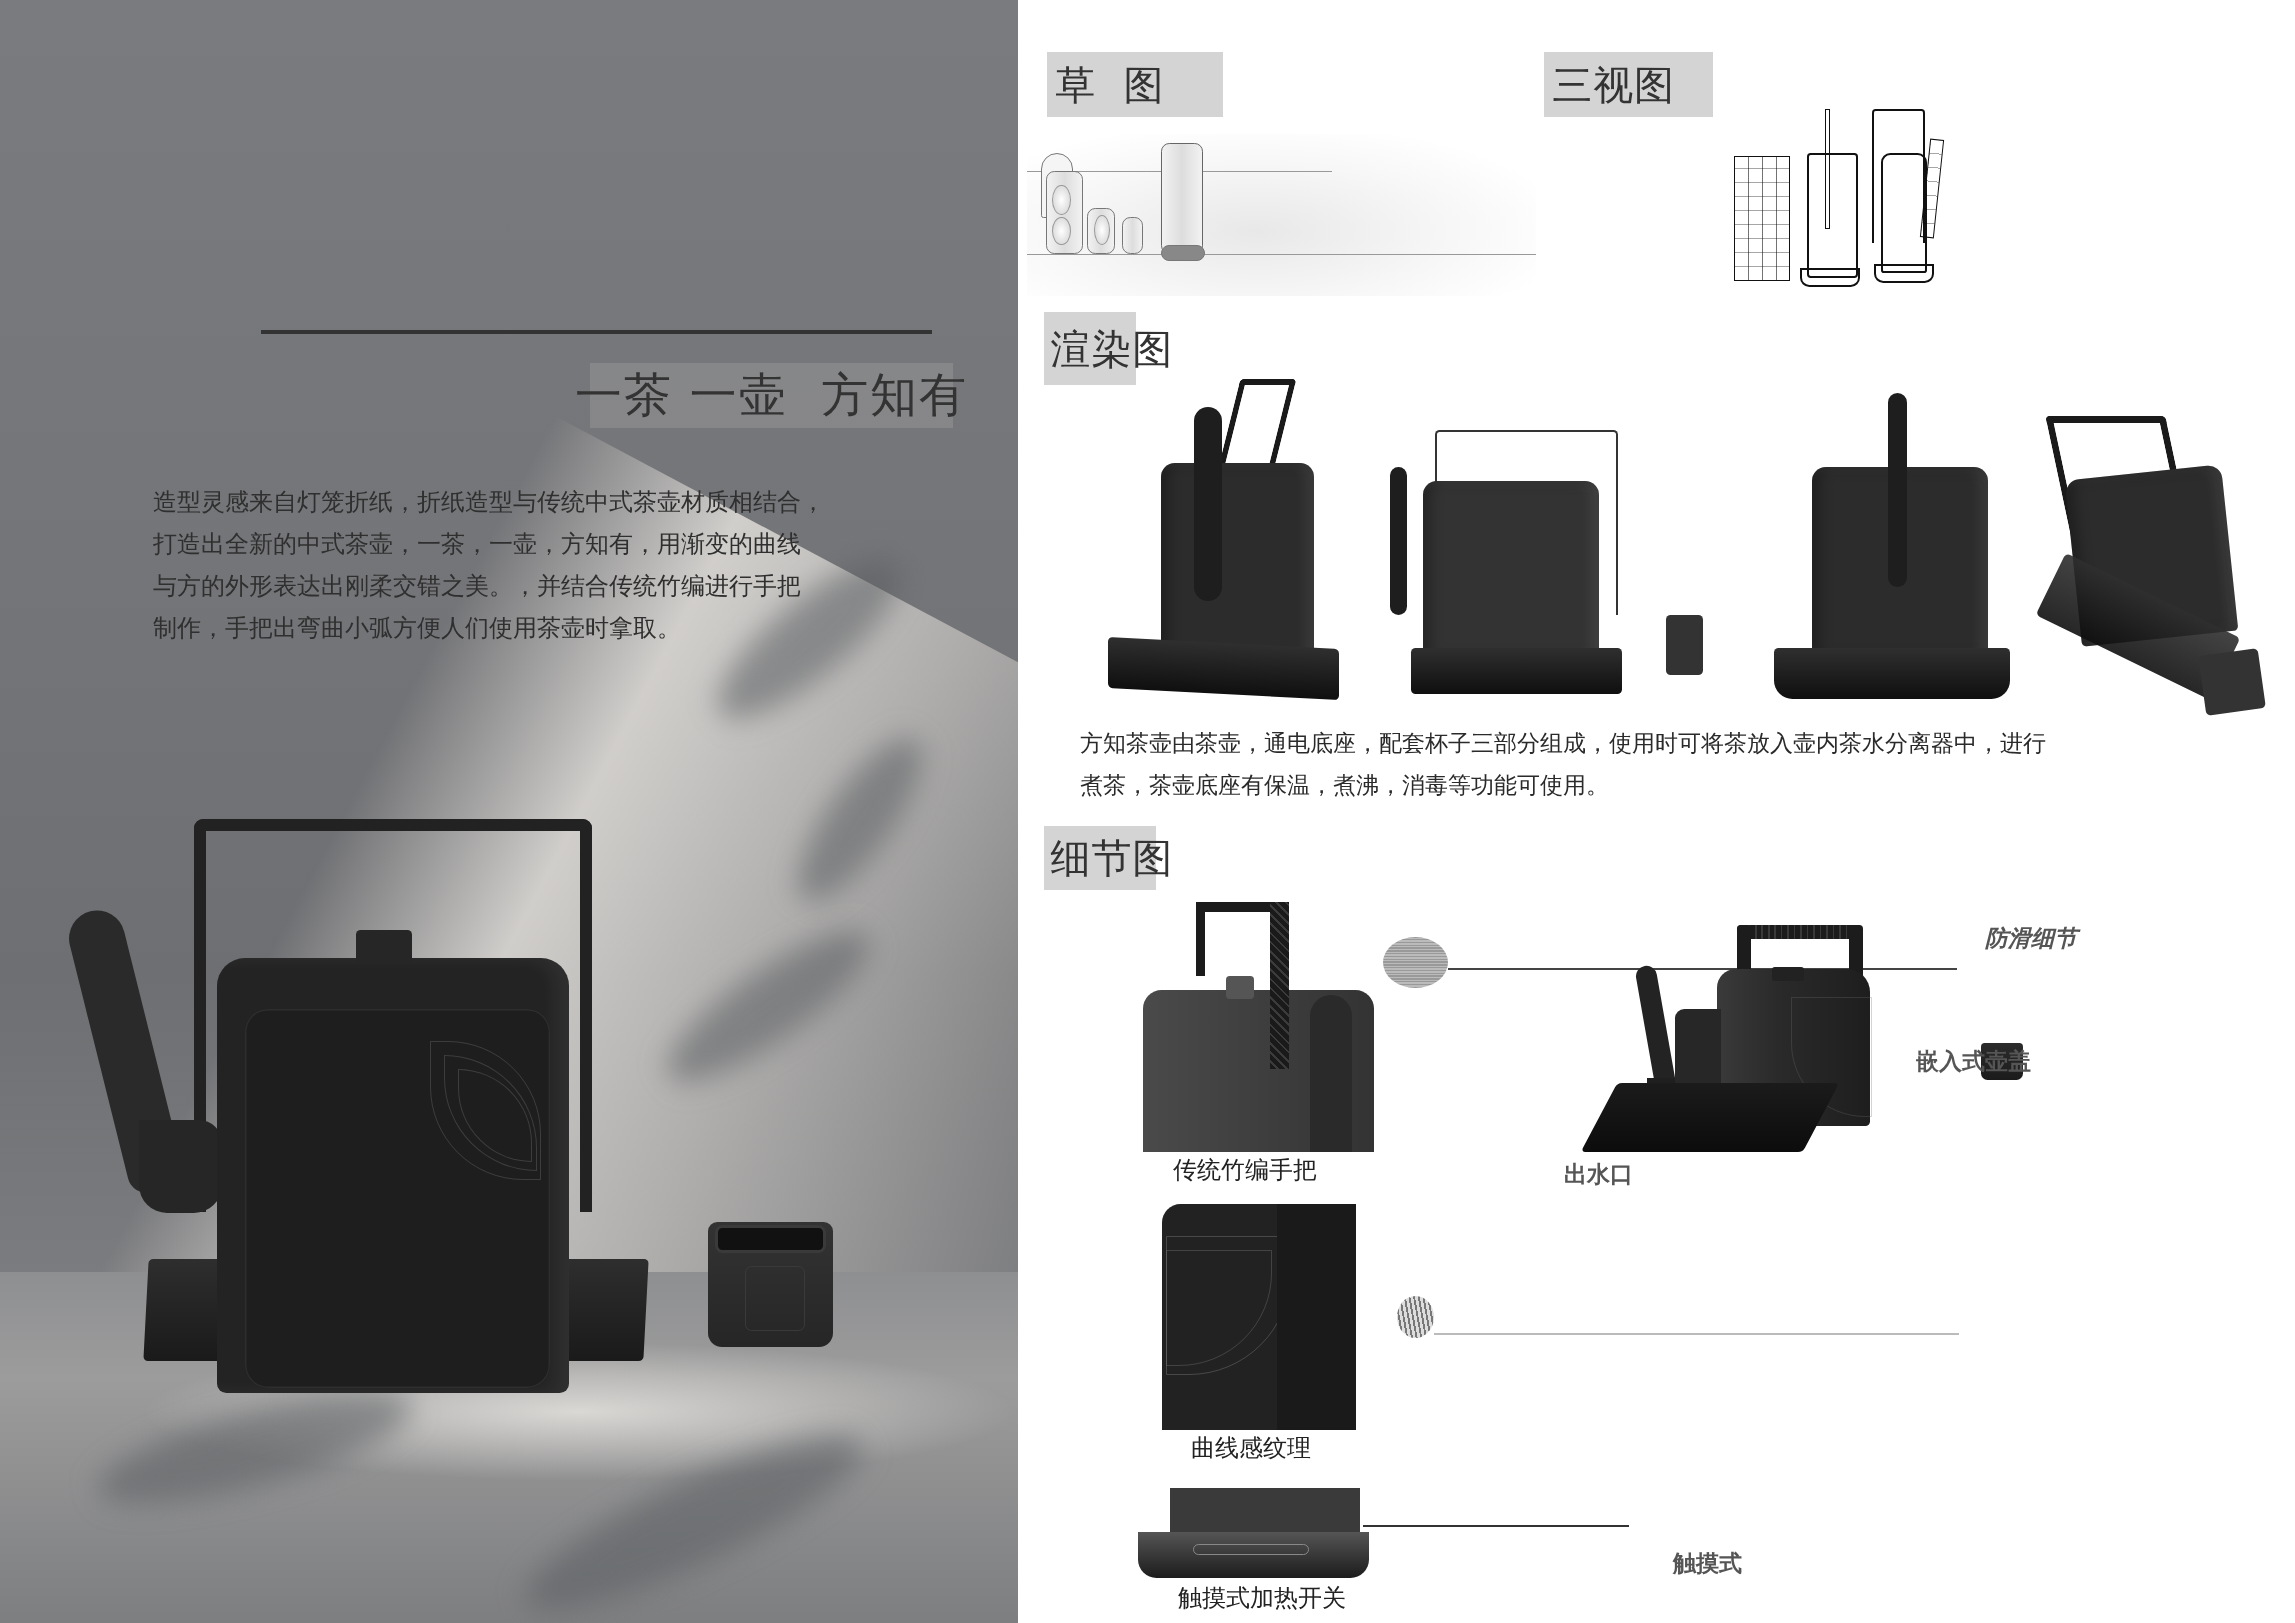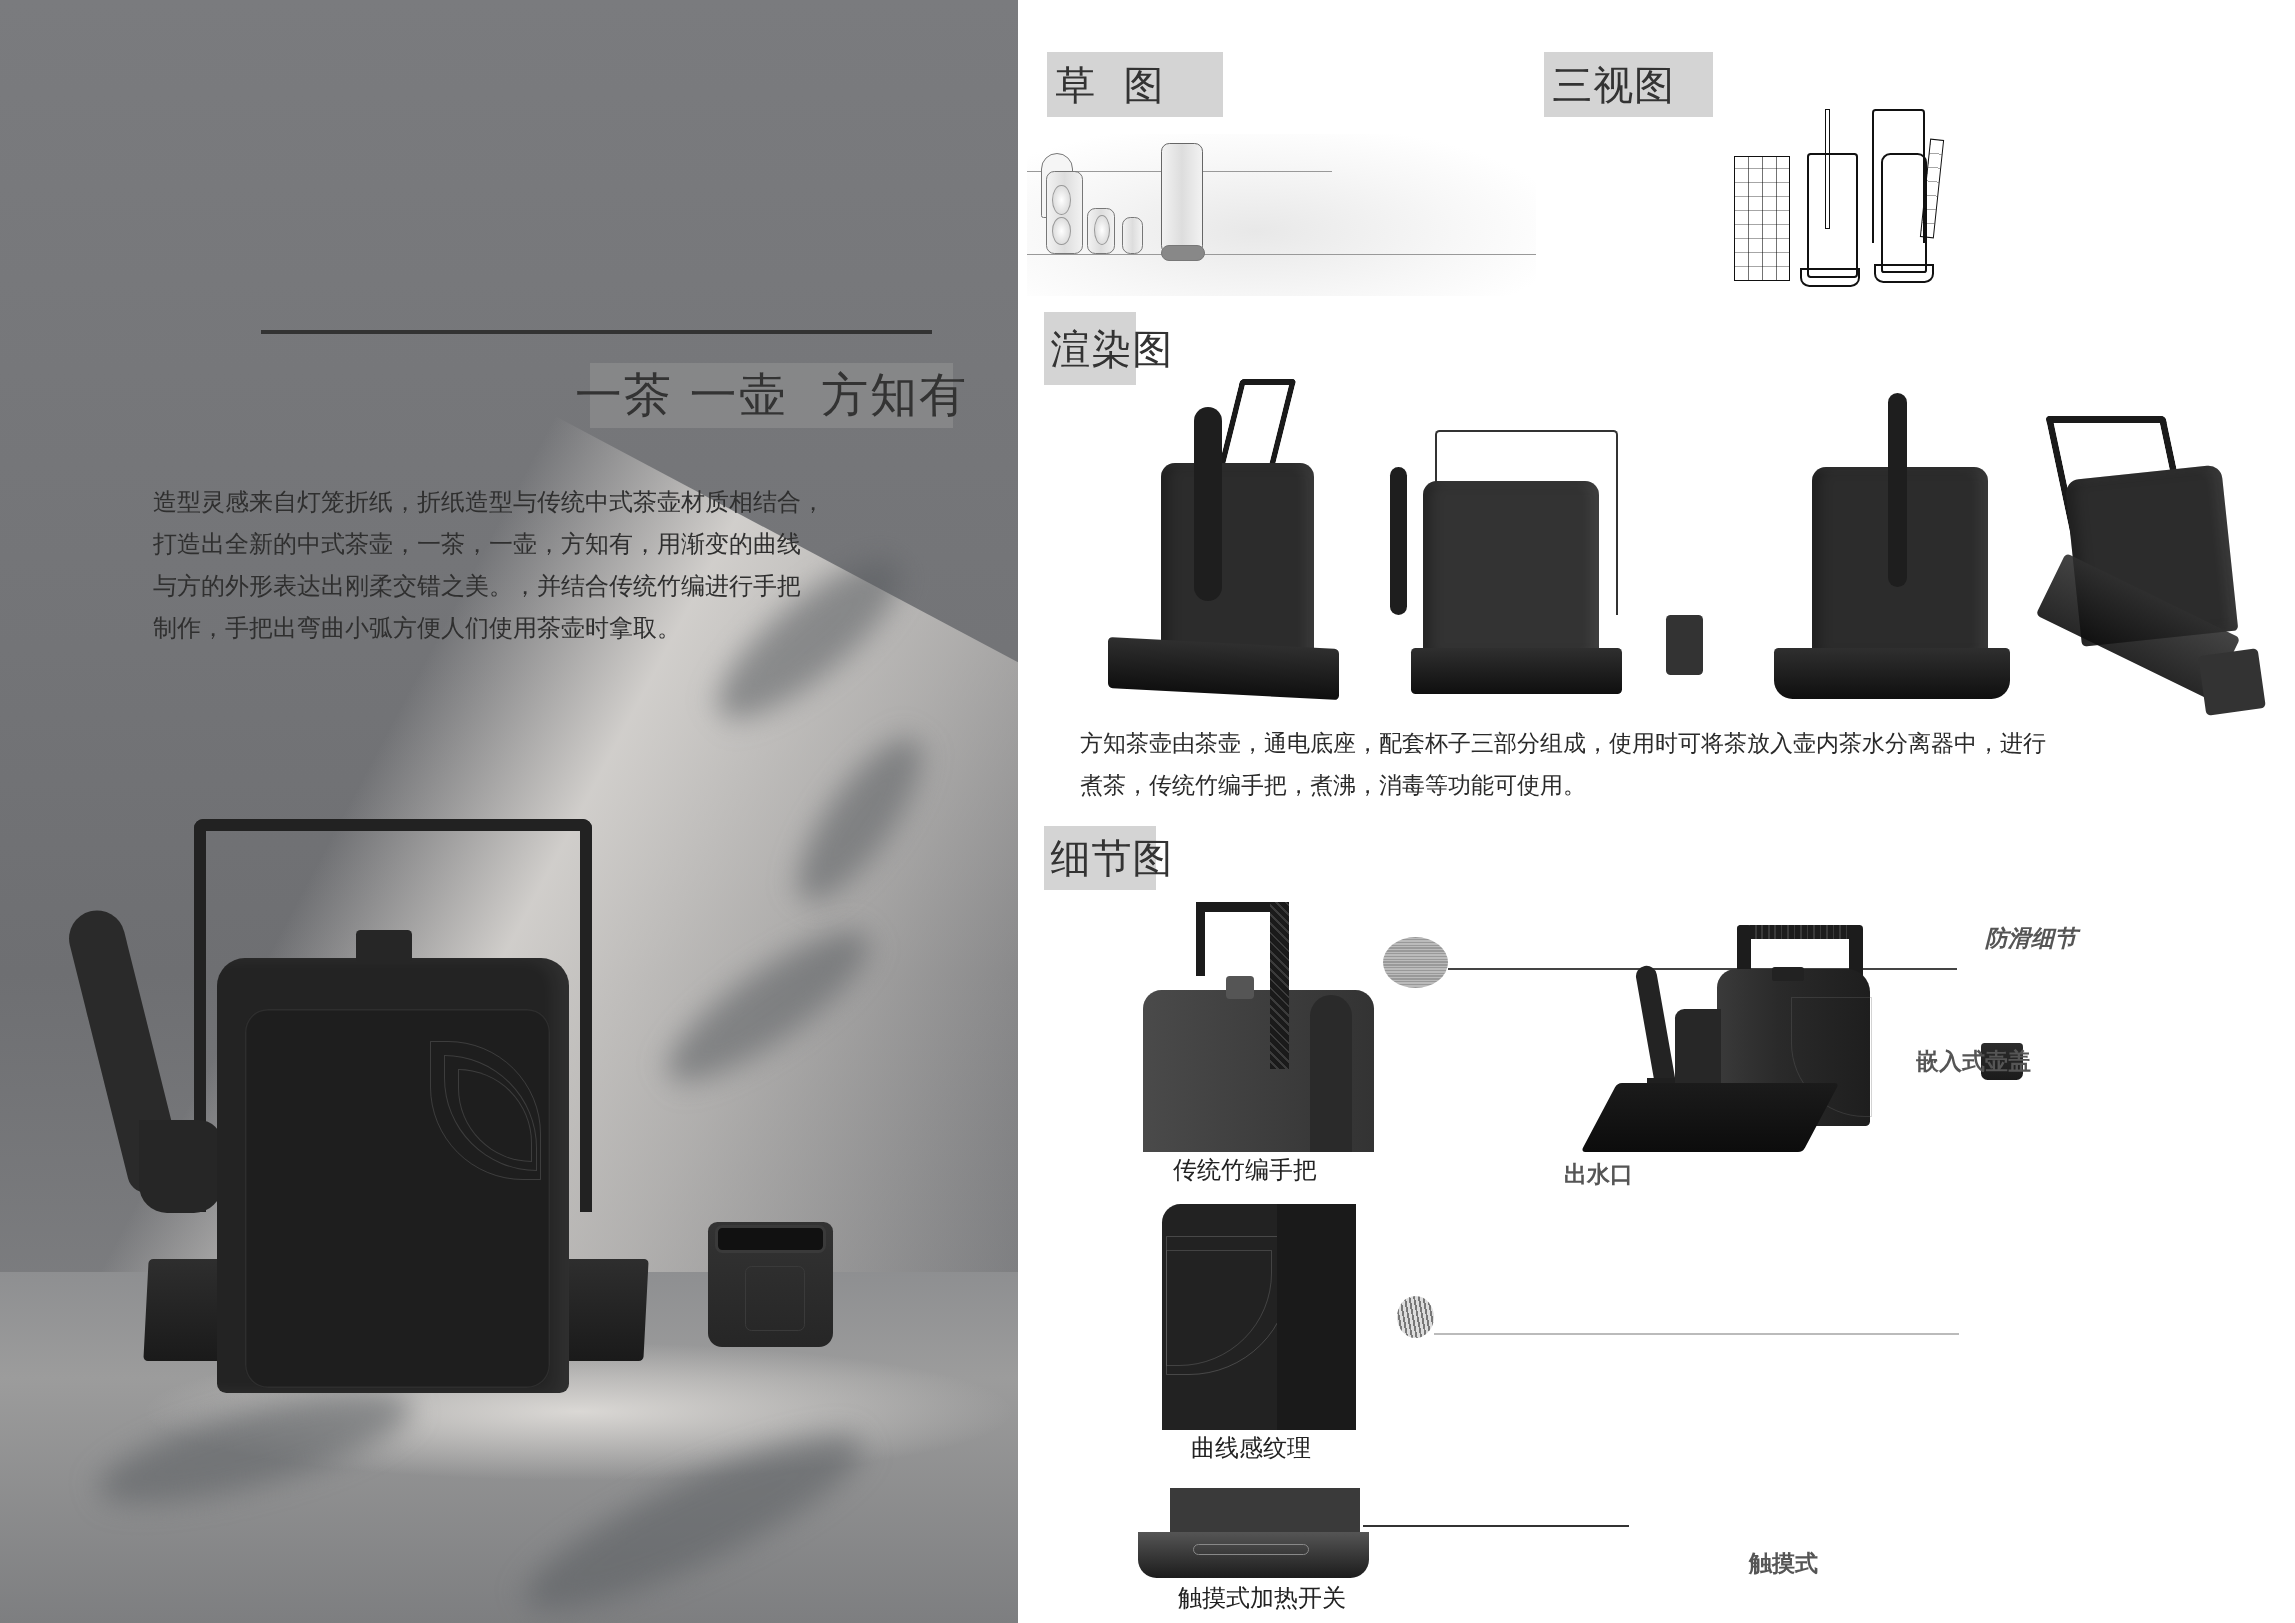--- a/index.html
+++ b/index.html
@@ -187,21 +187,21 @@
   <div class="rend-base" style="left:1774px;top:648px;width:236px;height:51px;border-radius:4.6px 4.6px 18.5px 18.5px;"></div>
 
   <div class="rend-handle" style="left:2064px;top:416px;width:120px;height:176px;transform:skewX(12deg);border-width:7.4px;"></div>
   <div class="rend" style="left:2073px;top:472px;width:157px;height:167px;transform:rotate(-6deg);"></div>
   <div class="rend-base" style="left:2041px;top:592px;width:194px;height:69px;transform:rotate(26deg);opacity:0.9;"></div>
   <div class="rend-cup" style="left:2202px;top:652px;width:60px;height:60px;transform:rotate(-8deg);"></div>
 </div>
 
 <div class="desc">
   <div>方知茶壶由茶壶，通电底座，配套杯子三部分组成，使用时可将茶放入壶内茶水分离器中，进行</div>
-  <div>煮茶，传统竹编手把，煮沸，消毒等功能可使用。</div>
+  <div>煮茶，茶壶底座有保温，煮沸，消毒等功能可使用。</div>
 </div>
 
 <div class="detail-img" style="left:1143px;top:893px;width:259px;height:259px;">
   <div style="position:absolute;left:0;top:97px;width:231px;height:162px;background:linear-gradient(90deg,#4a4a4a,#333);border-radius:18.5px 18.5px 0 0;"></div>
   <div style="position:absolute;left:53px;top:9.3px;width:93px;height:9.3px;background:#1b1b1b;"></div>
   <div style="position:absolute;left:53px;top:9.3px;width:9.3px;height:74px;background:#1b1b1b;"></div>
   <div style="position:absolute;left:127px;top:9.3px;width:18.5px;height:167px;background:repeating-linear-gradient(45deg,#1a1a1a 0 4.6px,#3b3b3b 4.6px 6.5px);"></div>
   <div style="position:absolute;left:83px;top:83px;width:28px;height:23px;background:#555;border-radius:3.7px;"></div>
   <div style="position:absolute;left:167px;top:102px;width:42px;height:157px;background:#2a2a2a;border-radius:21px 21px 0 0;"></div>
 </div>
@@ -240,14 +240,14 @@
   <div style="position:absolute;left:1675px;top:1009px;width:46px;height:125px;background:#272727;border-radius:9.3px 0 0 9.3px;"></div>
   <div style="position:absolute;left:1772px;top:967px;width:32px;height:14px;background:#222;border-radius:2.8px;"></div>
   <div style="position:absolute;left:1791px;top:997px;width:81px;height:120px;border:1.4px solid rgba(110,110,110,0.3);border-radius:0 0 0 74px;"></div>
   <div style="position:absolute;left:1599px;top:1083px;width:222px;height:69px;background:linear-gradient(180deg,#1b1b1b,#0c0c0c);transform:skewX(-28deg);border-radius:4.6px;"></div>
   <div style="position:absolute;left:1791px;top:1043px;width:42px;height:37px;background:linear-gradient(180deg,#2c2c2c,#1b1b1b);border-radius:3.7px 3.7px 6.5px 6.5px;transform:translateX(190px);"></div>
 </div>
 
 <div class="callout" style="left:1985px;top:923px;font-style:italic;">防滑细节</div>
 <div class="callout" style="left:1916px;top:1046px;">嵌入式壶盖</div>
 <div class="callout" style="left:1564px;top:1159px;">出水口</div>
-<div class="callout" style="left:1749px;top:1548px;font-family:Liberation Serif, serif;">触摸式</div>
+<div class="callout" style="left:1673px;top:1548px;font-family:Liberation Serif, serif;">触摸式</div>
 
 
 </body></html>

